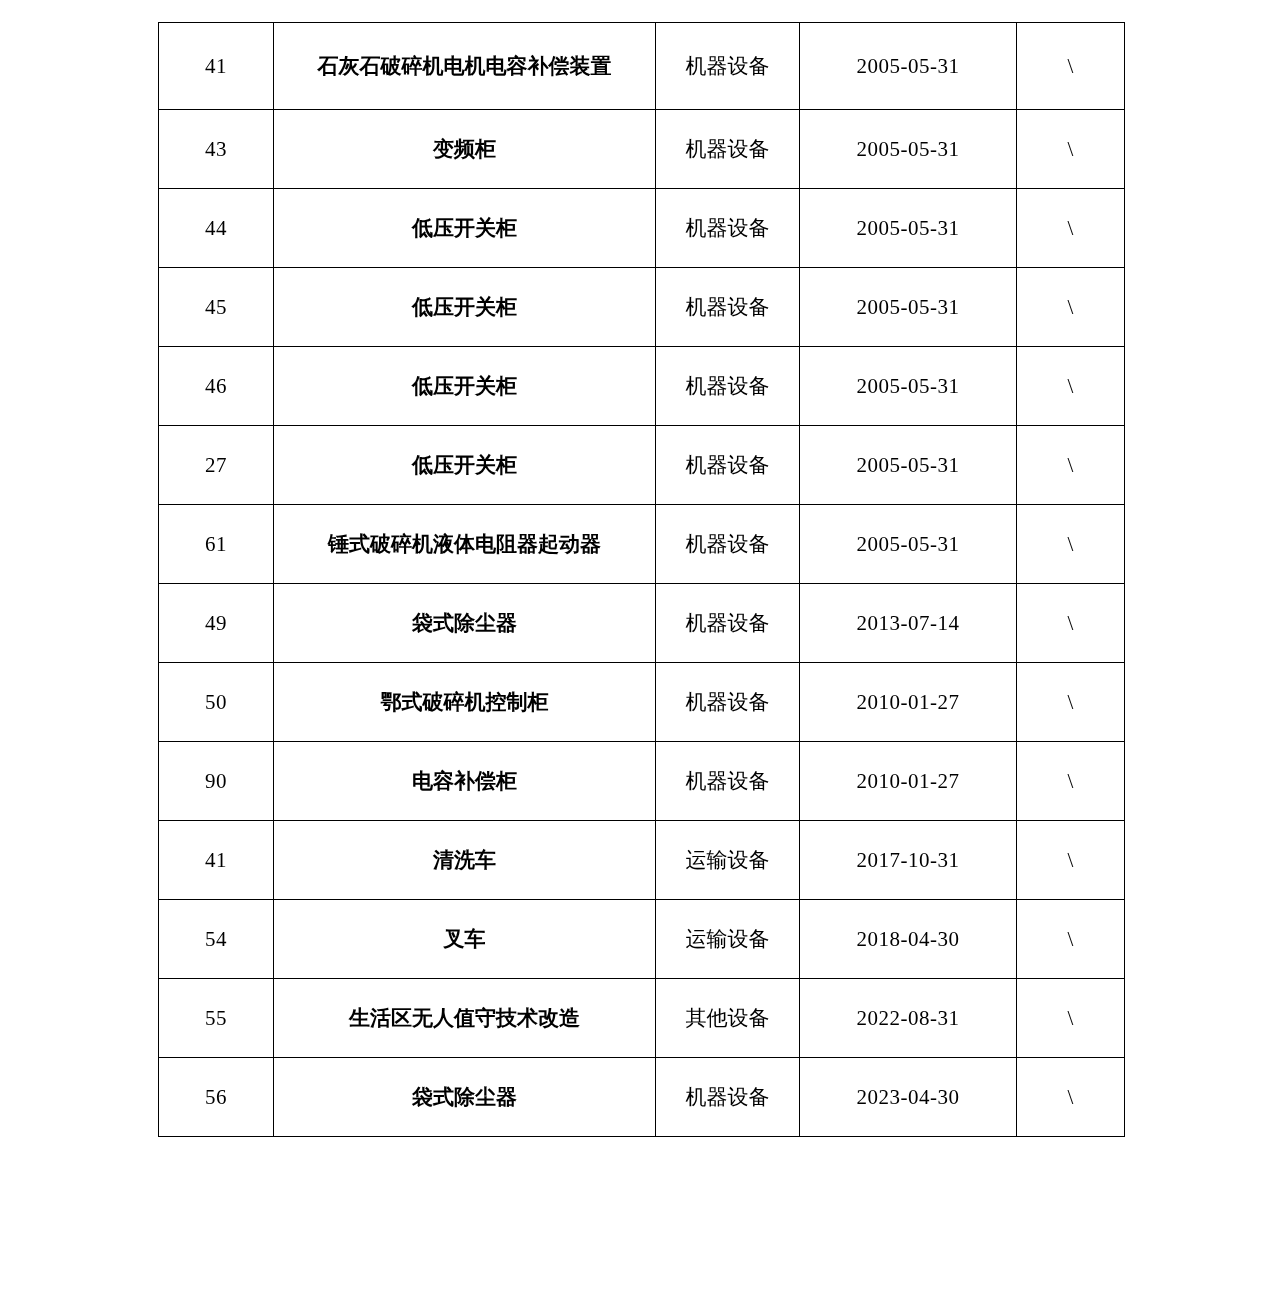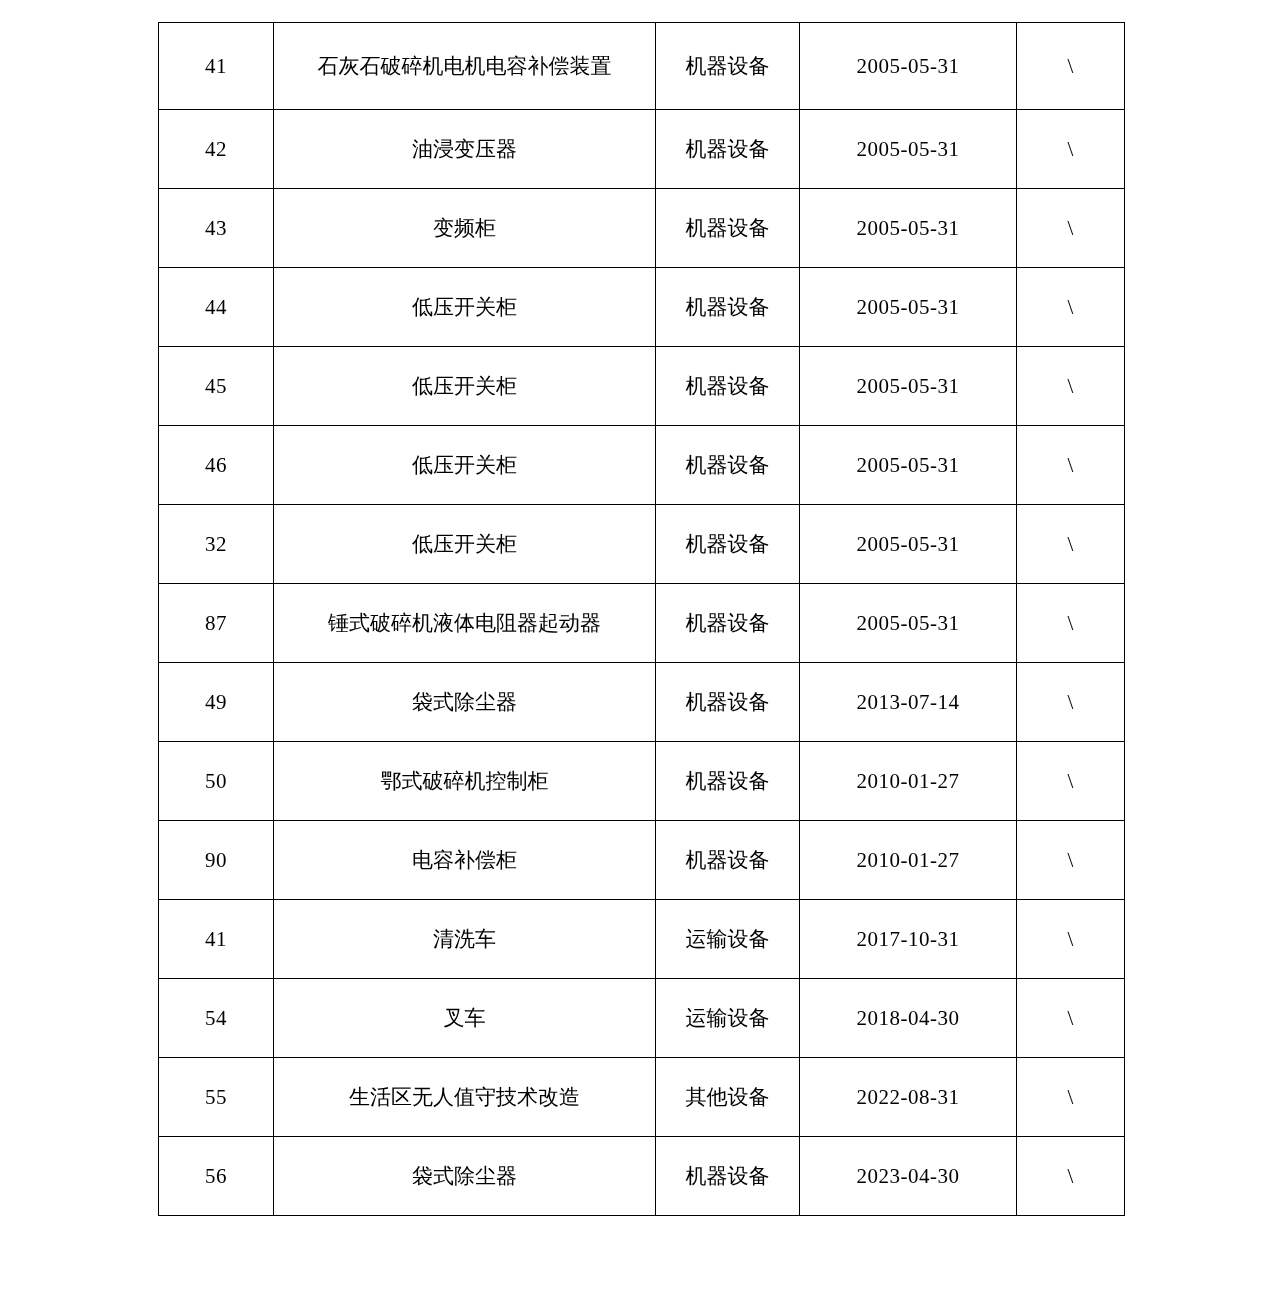--- a/index.html
+++ b/index.html
@@ -46,20 +46,21 @@
   col.c-note  { width: 108px; }
 
   td.cell-index {
     font-size: 22px;
     letter-spacing: 0.5px;
   }
   td.cell-name {
     font-size: 21px;
     padding-left: 10px;
     padding-right: 10px;
+    font-weight: bold;
   }
   td.cell-type {
     font-size: 21px;
   }
   td.cell-date {
     font-size: 22px;
     letter-spacing: 0.5px;
     font-family: "Liberation Serif", "DejaVu Serif", serif;
   }
   td.cell-note {
@@ -83,27 +84,20 @@
       </colgroup>
       <tbody id="table-body">
           <tr class="row-tall">
             <td class="cell-index">41</td>
             <td class="cell-name">石灰石破碎机电机电容补偿装置</td>
             <td class="cell-type">机器设备</td>
             <td class="cell-date">2005-05-31</td>
             <td class="cell-note">\</td>
           </tr>
           <tr class="row-normal">
-            <td class="cell-index">42</td>
-            <td class="cell-name">油浸变压器</td>
-            <td class="cell-type">机器设备</td>
-            <td class="cell-date">2005-05-31</td>
-            <td class="cell-note">\</td>
-          </tr>
-          <tr class="row-normal">
             <td class="cell-index">43</td>
             <td class="cell-name">变频柜</td>
             <td class="cell-type">机器设备</td>
             <td class="cell-date">2005-05-31</td>
             <td class="cell-note">\</td>
           </tr>
           <tr class="row-normal">
             <td class="cell-index">44</td>
             <td class="cell-name">低压开关柜</td>
             <td class="cell-type">机器设备</td>
@@ -118,28 +112,28 @@
             <td class="cell-note">\</td>
           </tr>
           <tr class="row-normal">
             <td class="cell-index">46</td>
             <td class="cell-name">低压开关柜</td>
             <td class="cell-type">机器设备</td>
             <td class="cell-date">2005-05-31</td>
             <td class="cell-note">\</td>
           </tr>
           <tr class="row-normal">
-            <td class="cell-index">32</td>
+            <td class="cell-index">27</td>
             <td class="cell-name">低压开关柜</td>
             <td class="cell-type">机器设备</td>
             <td class="cell-date">2005-05-31</td>
             <td class="cell-note">\</td>
           </tr>
           <tr class="row-normal">
-            <td class="cell-index">87</td>
+            <td class="cell-index">61</td>
             <td class="cell-name">锤式破碎机液体电阻器起动器</td>
             <td class="cell-type">机器设备</td>
             <td class="cell-date">2005-05-31</td>
             <td class="cell-note">\</td>
           </tr>
           <tr class="row-normal">
             <td class="cell-index">49</td>
             <td class="cell-name">袋式除尘器</td>
             <td class="cell-type">机器设备</td>
             <td class="cell-date">2013-07-14</td>

